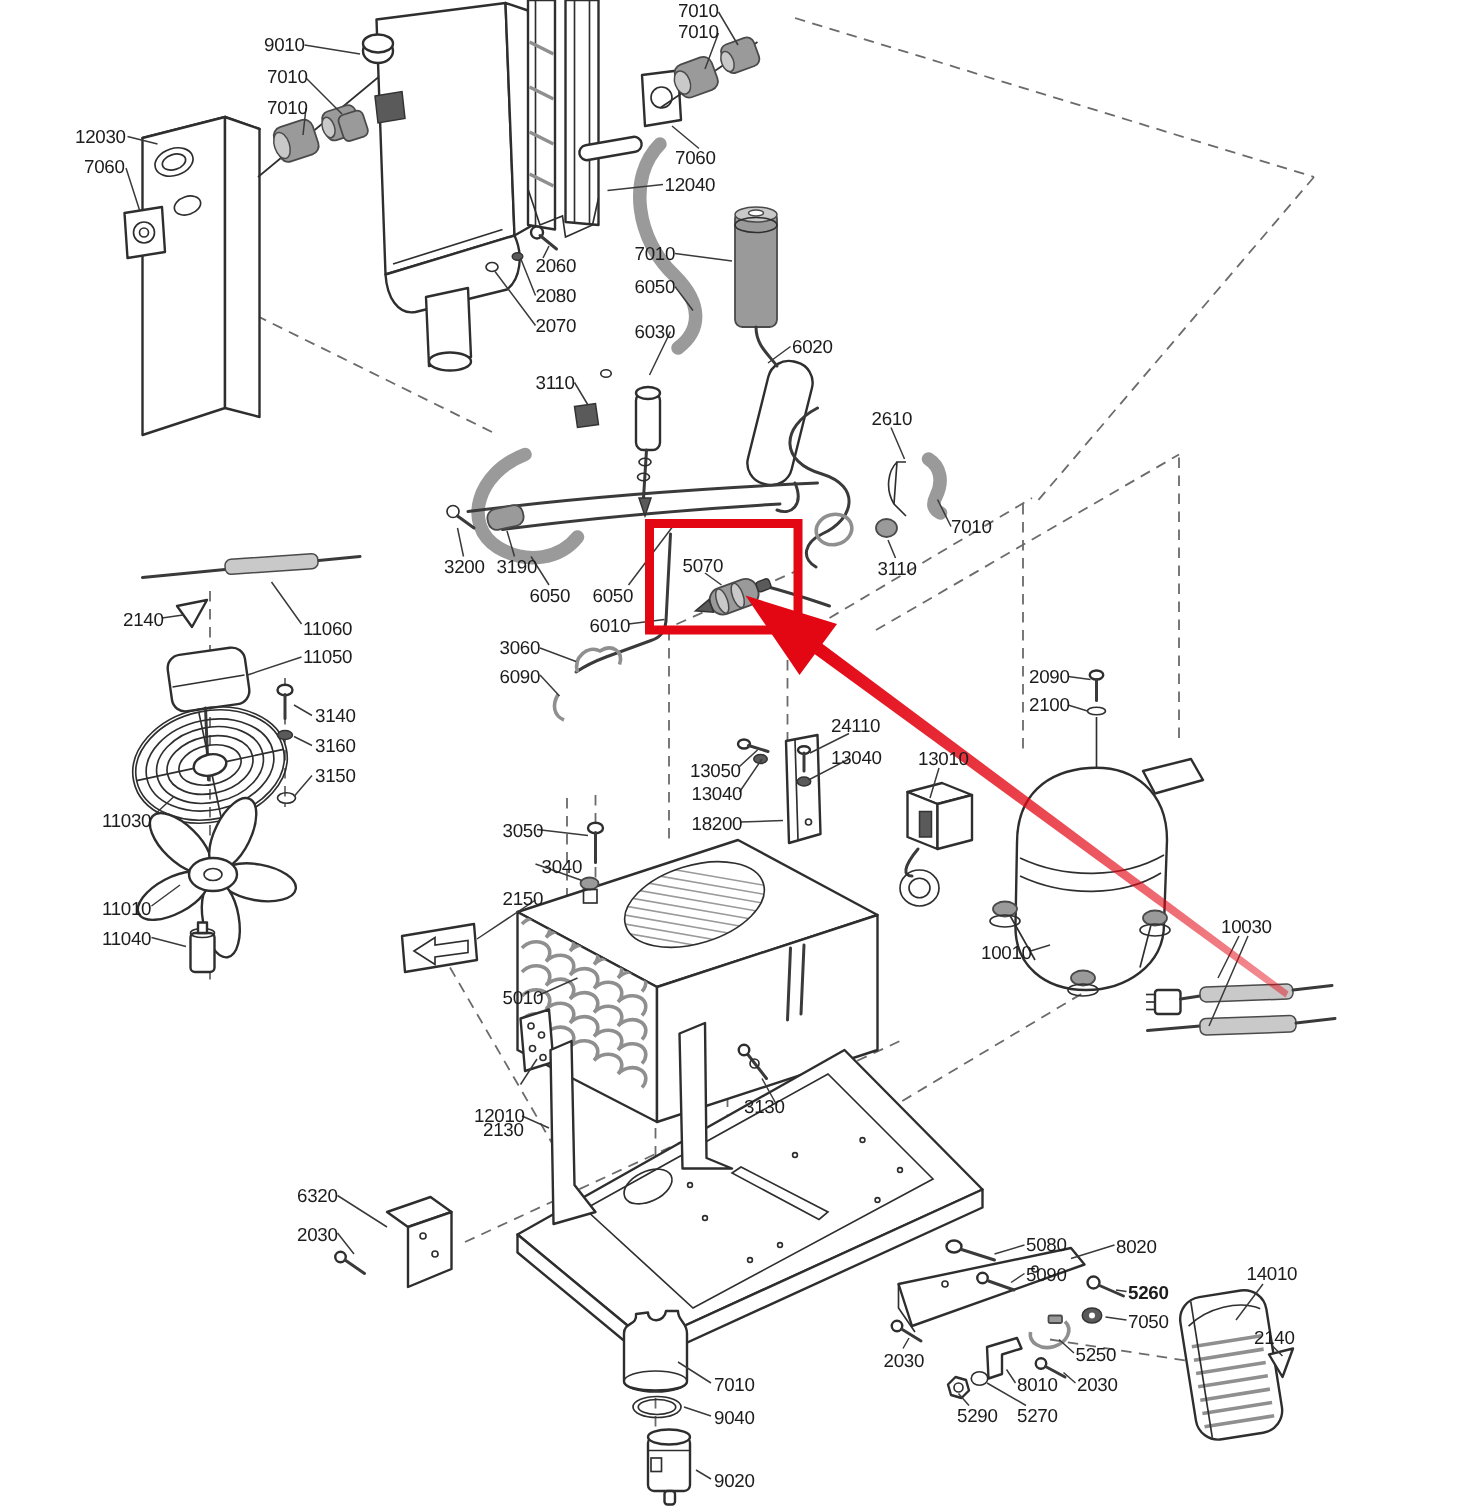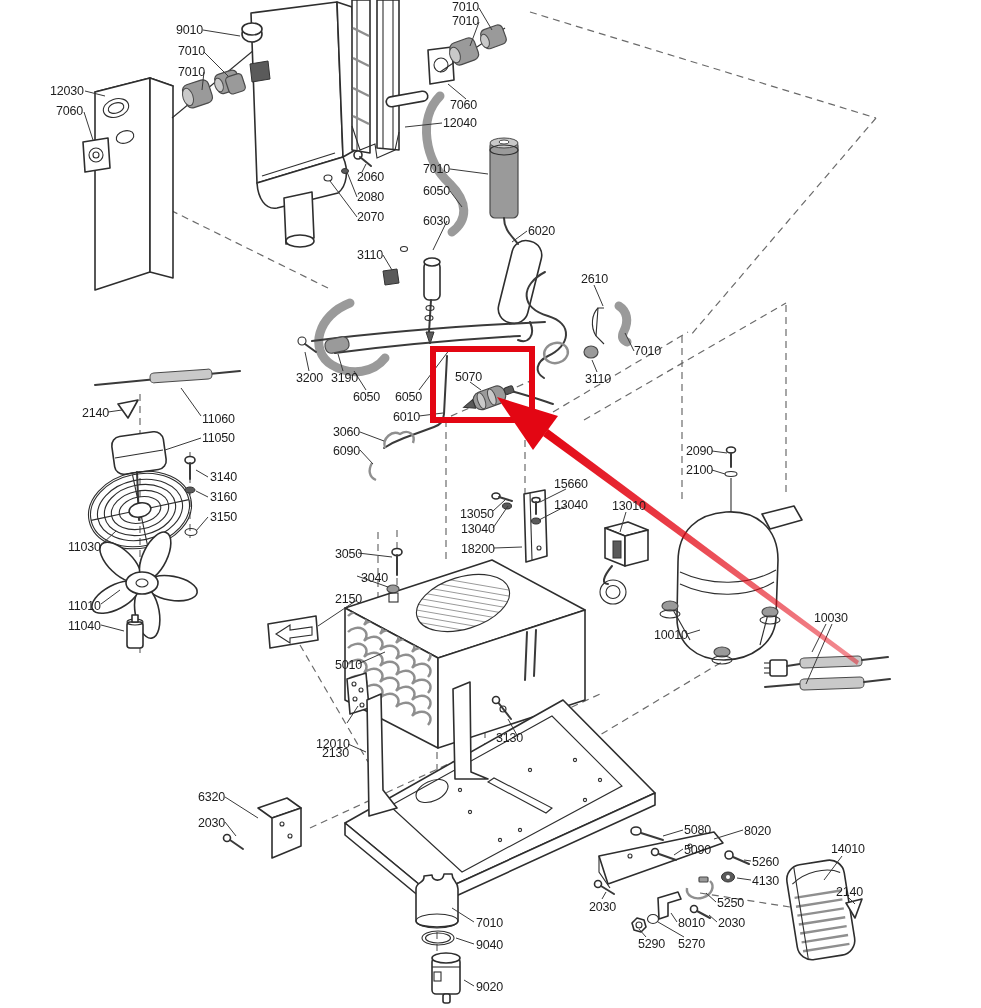--- a/index.html
+++ b/index.html
@@ -460,21 +460,21 @@
       <span class="part-label" style="left: 202px; top: 413px;">11060</span>
       <span class="part-label" style="left: 202px; top: 432px;">11050</span>
       <span class="part-label" style="left: 210px; top: 471px;">3140</span>
       <span class="part-label" style="left: 210px; top: 491px;">3160</span>
       <span class="part-label" style="left: 210px; top: 511px;">3150</span>
       <span class="part-label" style="left: 68px; top: 541px;">11030</span>
       <span class="part-label" style="left: 68px; top: 600px;">11010</span>
       <span class="part-label" style="left: 68px; top: 620px;">11040</span>
       <span class="part-label" style="left: 686px; top: 445px;">2090</span>
       <span class="part-label" style="left: 686px; top: 464px;">2100</span>
-      <span class="part-label" style="left: 554px; top: 478px;">15660</span>
+      <span class="part-label" style="left: 554px; top: 478px;">24110</span>
       <span class="part-label" style="left: 554px; top: 499px;">13040</span>
       <span class="part-label" style="left: 460px; top: 508px;">13050</span>
       <span class="part-label" style="left: 461px; top: 523px;">13040</span>
       <span class="part-label" style="left: 461px; top: 543px;">18200</span>
       <span class="part-label" style="left: 612px; top: 500px;">13010</span>
       <span class="part-label" style="left: 654px; top: 629px;">10010</span>
       <span class="part-label" style="left: 814px; top: 612px;">10030</span>
       <span class="part-label" style="left: 335px; top: 548px;">3050</span>
       <span class="part-label" style="left: 334px; top: 572px; margin-left: 27px;">3040</span>
       <span class="part-label" style="left: 335px; top: 593px;">2150</span>
@@ -484,22 +484,22 @@
       <span class="part-label" style="left: 496px; top: 732px;">3130</span>
       <span class="part-label" style="left: 198px; top: 791px;">6320</span>
       <span class="part-label" style="left: 198px; top: 817px;">2030</span>
       <span class="part-label" style="left: 476px; top: 917px;">7010</span>
       <span class="part-label" style="left: 476px; top: 939px; text-align: center;">9040</span>
       <span class="part-label" style="left: 476px; top: 981px;">9020</span>
       <span class="part-label" style="left: 589px; top: 901px;">2030</span>
       <span class="part-label" style="left: 684px; top: 824px;">5080</span>
       <span class="part-label" style="left: 744px; top: 825px;">8020</span>
       <span class="part-label" style="left: 684px; top: 844px;">5090</span>
-      <span class="part-label" style="left: 752px; top: 856px;">5260</span>
-      <span class="part-label" style="left: 752px; top: 875px;">4130</span>
+      <span class="part-label" style="left: 752px; top: 856px; font-weight: bold;">5260</span>
+      <span class="part-label" style="left: 752px; top: 875px;">7050</span>
       <span class="part-label" style="left: 717px; top: 897px;">5250</span>
       <span class="part-label" style="left: 678px; top: 917px;">8010</span>
       <span class="part-label" style="left: 718px; top: 917px;">2030</span>
       <span class="part-label" style="left: 638px; top: 938px;">5290</span>
       <span class="part-label" style="left: 678px; top: 938px;">5270</span>
       <span class="part-label" style="left: 831px; top: 843px;">14010</span>
       <span class="part-label" style="left: 836px; top: 886px;">2140</span>
     </div>
 </div>
 

